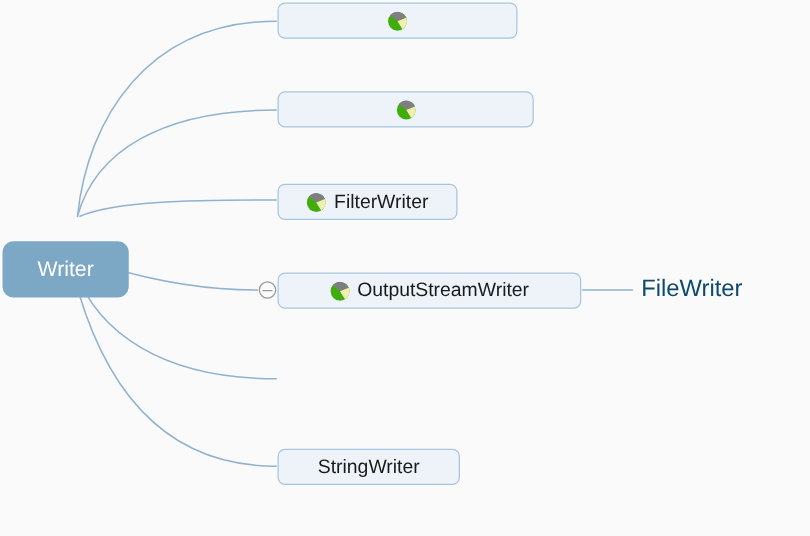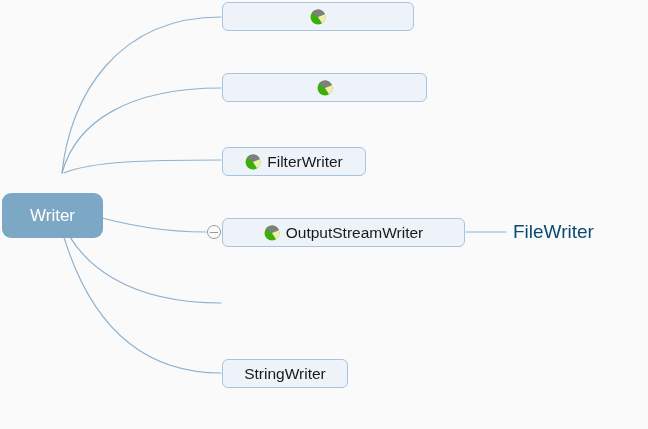--- a/index.html
+++ b/index.html
@@ -155,21 +155,21 @@
       <svg viewBox="0 0 16 16" width="16" height="16">
         <circle cx="8" cy="8" r="7.5" fill="#3fae0d"></circle>
         <path d="M8 8 L14.95 5.19 A7.5 7.5 0 0 0 2.09 3.38 Z" fill="#7f7f7f"></path>
         <path d="M8 8 L11.97 14.36 A7.5 7.5 0 0 0 14.95 5.19 Z" fill="#f2efae"></path>
       </svg>
     </span>
     <span>OutputStreamWriter</span>
   </div>
 
 
-  <div class="child-node" style="top:359px; width:126px;">
+  <div class="child-node" style="top:359px; width:146px;">
     <span>StringWriter</span>
   </div>
 
   <div class="leaf-label" style="left:513px; top:232px;">
     <span>FileWriter</span>
   </div>
 
 </div>
 
 </body></html>

